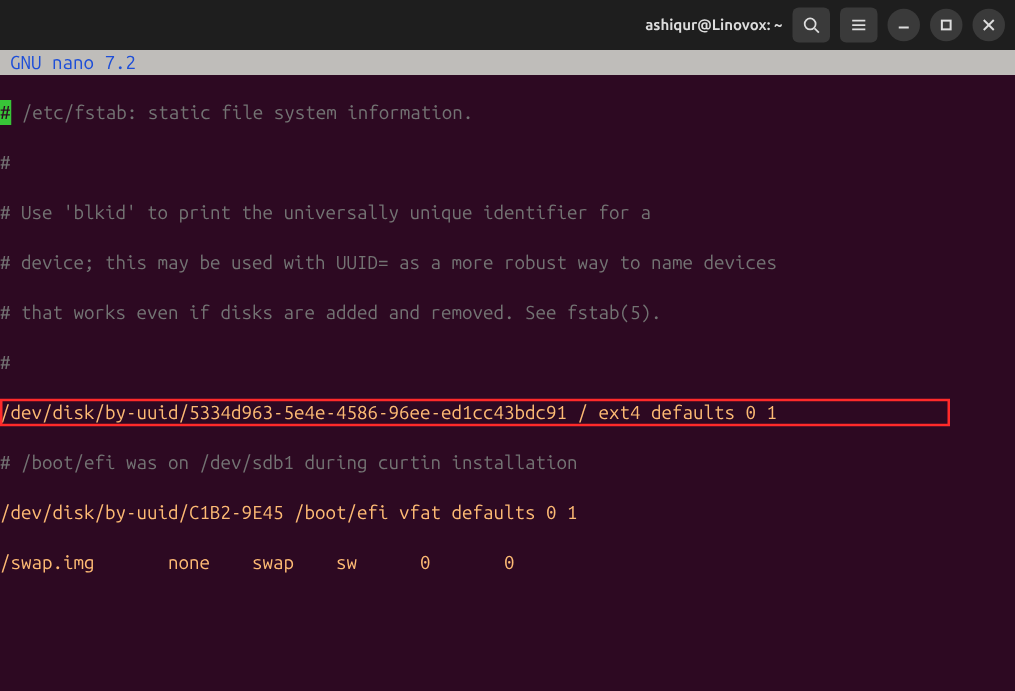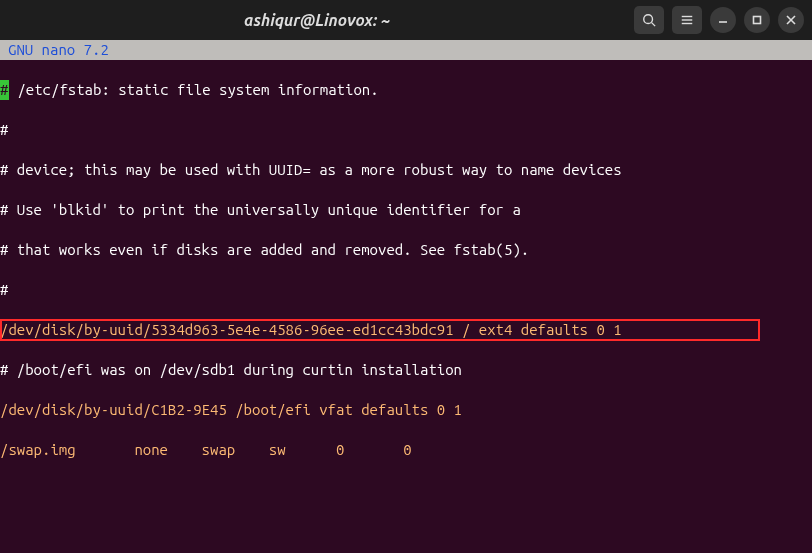--- a/index.html
+++ b/index.html
@@ -13,26 +13,25 @@
   .titlebar {
     height: 40px;
     background: #1e1e1e;
     display: flex;
     align-items: center;
     padding: 0 8px;
     gap: 8px;
   }
   .title-text {
     flex: 1;
-    text-align: center;
+    text-align: right;
     color: #ddd;
     font-family: Ubuntu, sans-serif;
-    font-size: 16px;
+    font-size: 12px;
     font-weight: bold;
-    font-style: italic;
   }
   .title-btn {
     width: 30px;
     height: 28px;
     background: #3a3a3a;
     border-radius: 5px;
     display: flex;
     align-items: center;
     justify-content: center;
     color: #ddd;
@@ -58,21 +57,21 @@
     color: #1d4ed8;
     display: flex;
     height: 20px;
     align-items: center;
     font-weight: normal;
   }
   .nano-header .app { padding-left: 8px; flex: 1; }
   .nano-header .file { text-align: center; flex: 2; }
   .nano-header .spacer { flex: 1; }
   .content { padding: 0; white-space: pre; }
-  .comment { color: #ffffff; text-align: right; }
+  .comment { color: #737373; text-align: right; }
   .plain { color: #fdba74; }
   .cursor { background: #38c538; color: #2d0922; display:inline-block; width:9px;}
   .highlight-box {
     border: 2px solid #ff2a2a;
     position: absolute;
     left: 0;
     width: 760px;
     height: 22px;
     pointer-events: none;
   }
@@ -116,22 +115,22 @@
 
 <div class="terminal">
   <div class="nano-header">
     <span class="app"> GNU nano 7.2</span>
     <span class="spacer"></span>
   </div>
 
   <div class="content">
 <div class="line-wrap"><span class="cursor">#</span><span class="comment"> /etc/fstab: static file system information.</span></div>
 <div class="line-wrap"><span class="comment">#</span></div>
+<div class="line-wrap"><span class="comment"># Use 'blkid' to print the universally unique identifier for a</span></div>
 <div class="line-wrap"><span class="comment"># device; this may be used with UUID= as a more robust way to name devices</span></div>
-<div class="line-wrap"><span class="comment"># Use 'blkid' to print the universally unique identifier for a</span></div>
 <div class="line-wrap"><span class="comment"># that works even if disks are added and removed. See fstab(5).</span></div>
 <div class="line-wrap"><span class="comment">#</span></div>
 <div class="line-wrap"><span class="plain">/dev/disk/by-uuid/5334d963-5e4e-4586-96ee-ed1cc43bdc91 / ext4 defaults 0 1</span><div class="highlight-box" style="top:-1px;"></div></div>
 <div class="line-wrap"><span class="comment"># /boot/efi was on /dev/sdb1 during curtin installation</span></div>
 <div class="line-wrap"><span class="plain">/dev/disk/by-uuid/C1B2-9E45 /boot/efi vfat defaults 0 1</span></div>
 <div class="line-wrap"><span class="plain">/swap.img       none    swap    sw      0       0</span></div>
 
 
 
   </div>

